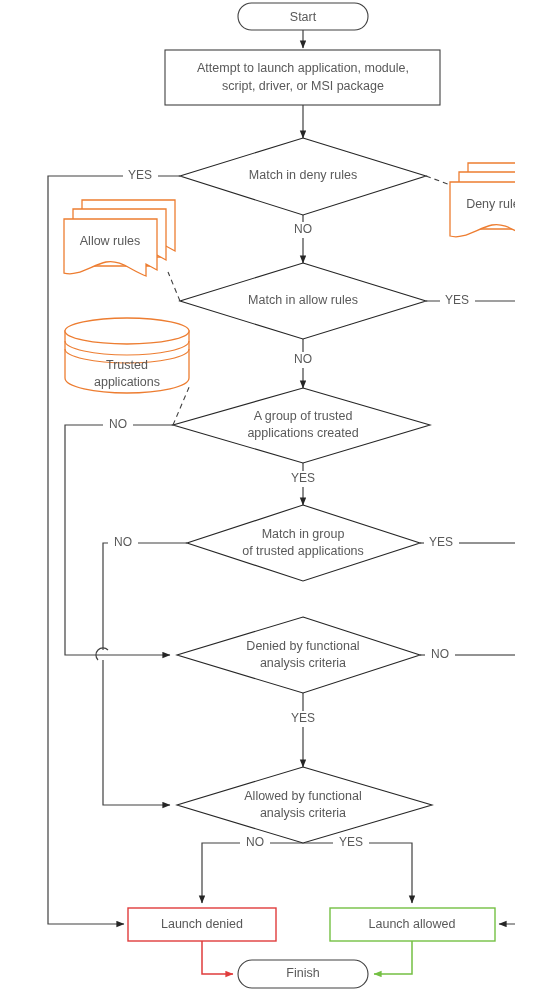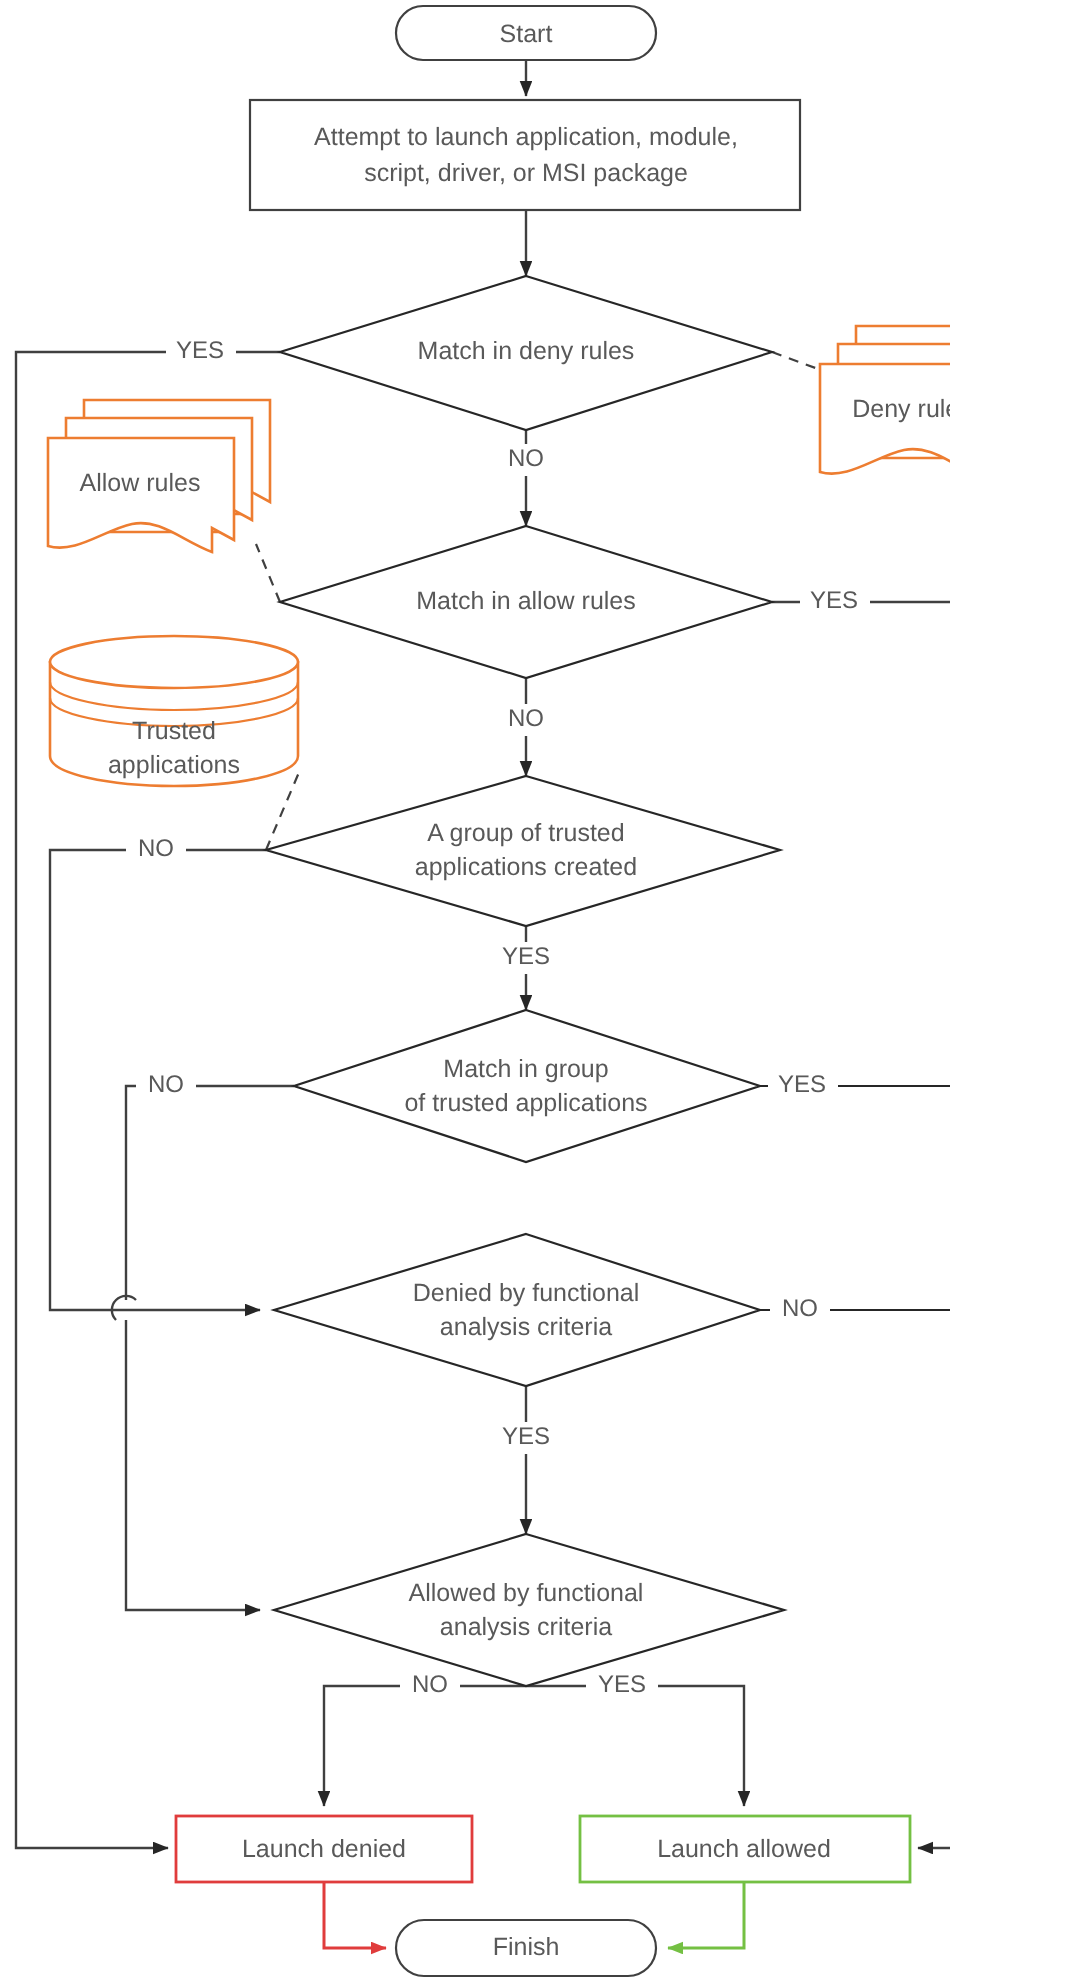--- a/index.html
+++ b/index.html
@@ -10,20 +10,21 @@
   }
   body {
     font-family: "Liberation Sans", sans-serif;
   }
   #chart-root {
     position: relative;
     width: 475px;
     height: 990px;
     background: #ffffff;
     overflow: hidden;
+    padding-left: 40px;
   }
   svg#flow {
     display: block;
     width: 543px;
     height: 990px;
   }
   .node-text {
     font-family: "Liberation Sans", sans-serif;
     font-size: 12.5px;
     fill: #595959;

